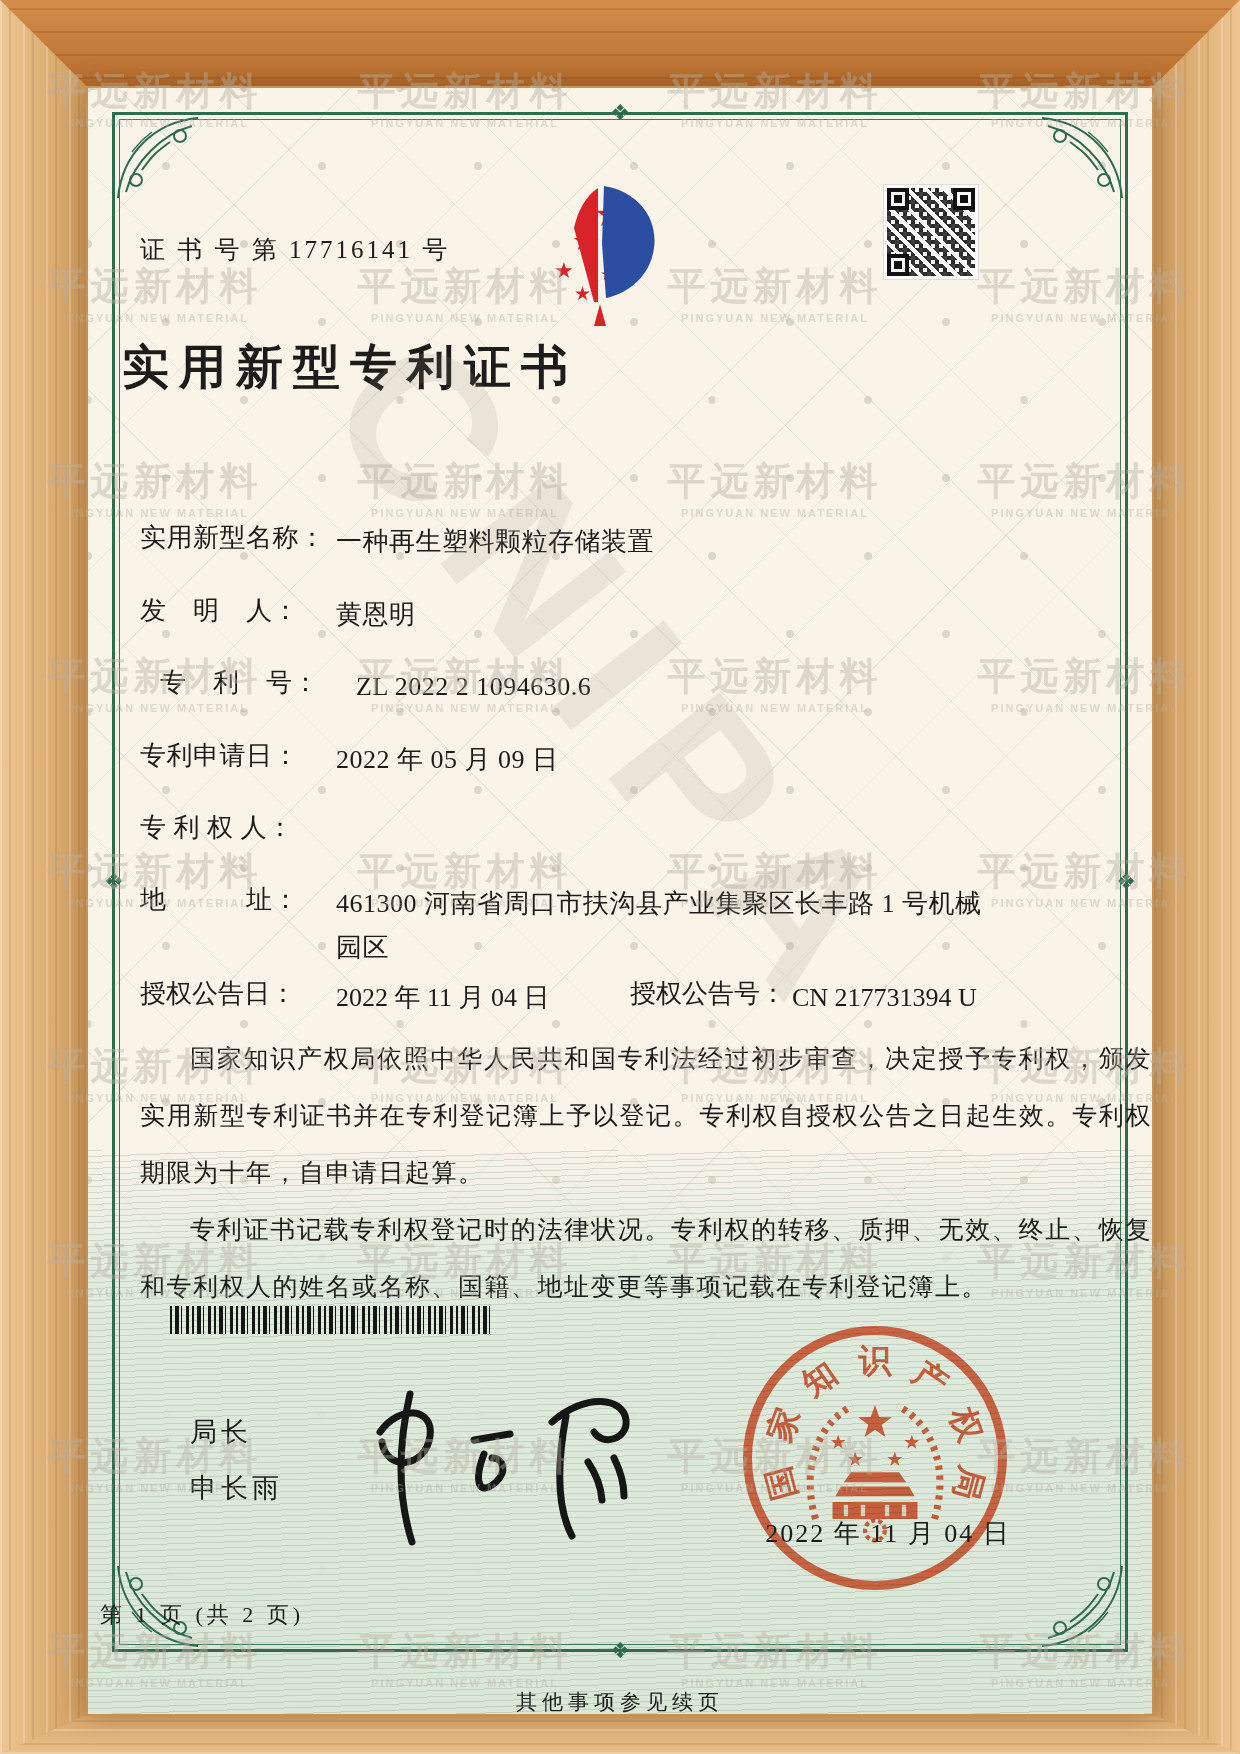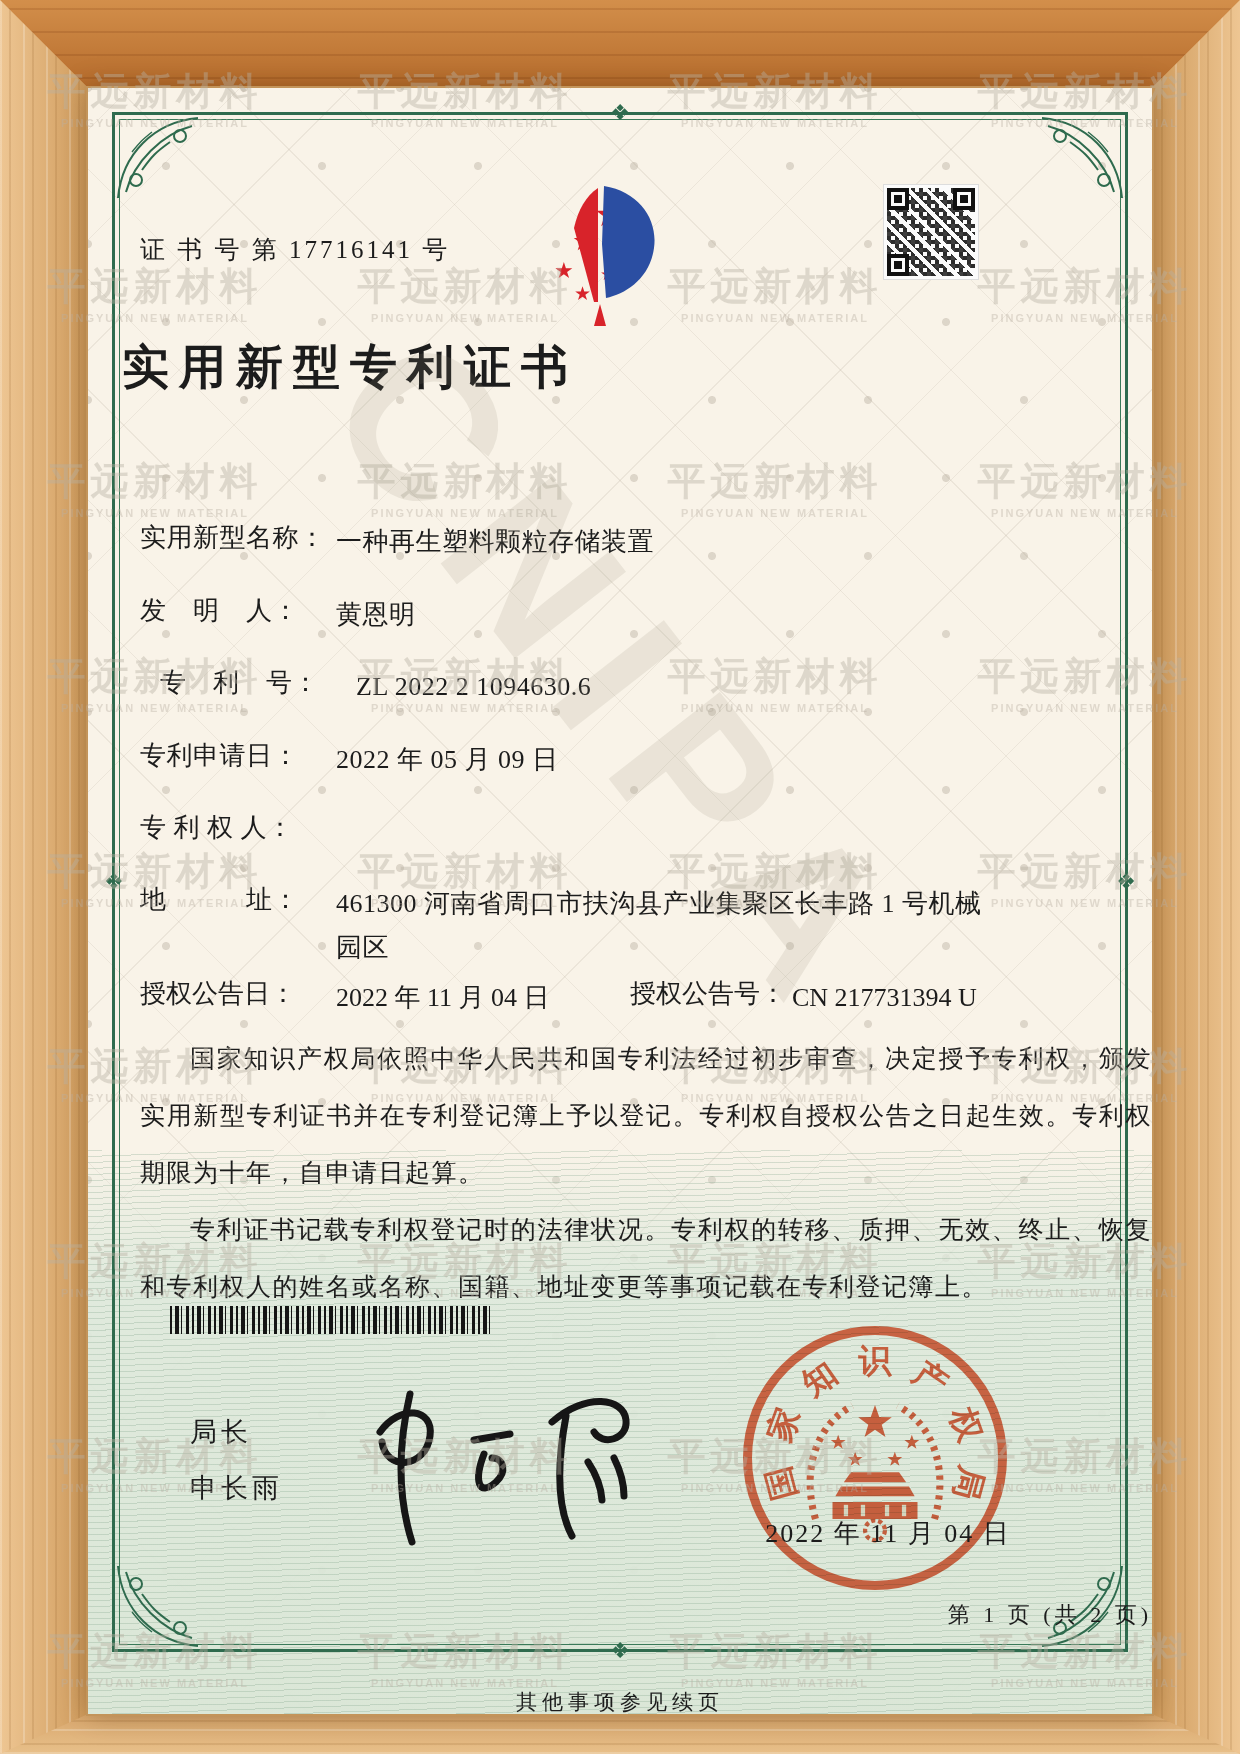--- a/index.html
+++ b/index.html
@@ -116,22 +116,22 @@
   .sc2{transform:rotate(-35deg) translateY(-97px);}
   .sc3{transform:rotate(0deg) translateY(-97px);}
   .sc4{transform:rotate(35deg) translateY(-97px);}
   .sc5{transform:rotate(70deg) translateY(-97px);}
   .sc6{transform:rotate(105deg) translateY(-97px);}
   .emblem{position:absolute;left:50%;top:54%;width:170px;height:170px;transform:translate(-50%,-50%);}
   .seal-date{position:absolute;left:640px;top:1428px;width:320px;text-align:center;
     font-size:26px;letter-spacing:2px;z-index:6;}
 
   
-  .page-foot{position:absolute;left:0;right:0;top:1512px;text-align:right;font-size:22px;
-    letter-spacing:4px;z-index:4;}
+  .page-foot{position:absolute;left:0;right:0;top:1512px;text-align:left;font-size:22px;
+    letter-spacing:4px;z-index:4;padding-left:12px;}
   .cont-note{position:absolute;left:0;right:0;top:1600px;text-align:center;font-size:21px;
     letter-spacing:5px;z-index:4;}
 
   
   .wm-layer{position:absolute;inset:0;z-index:8;pointer-events:none;overflow:hidden;}
   .wm-grid{position:absolute;inset:0;display:flex;flex-wrap:wrap;align-content:flex-start;}
   .wm-tile{flex:0 0 310px;height:195px;display:flex;flex-direction:column;
     align-items:center;justify-content:center;}
   .wm-cn{font-size:38px;font-weight:700;letter-spacing:5px;color:rgba(184,176,163,.42);
     font-family:"Liberation Sans","DejaVu Sans",sans-serif;}

